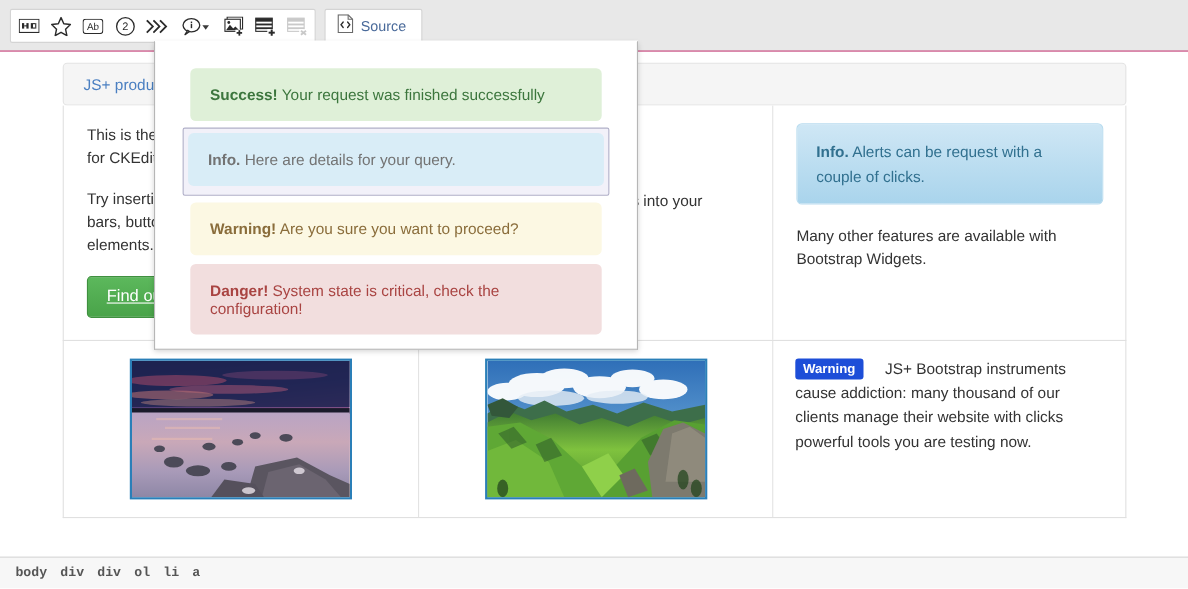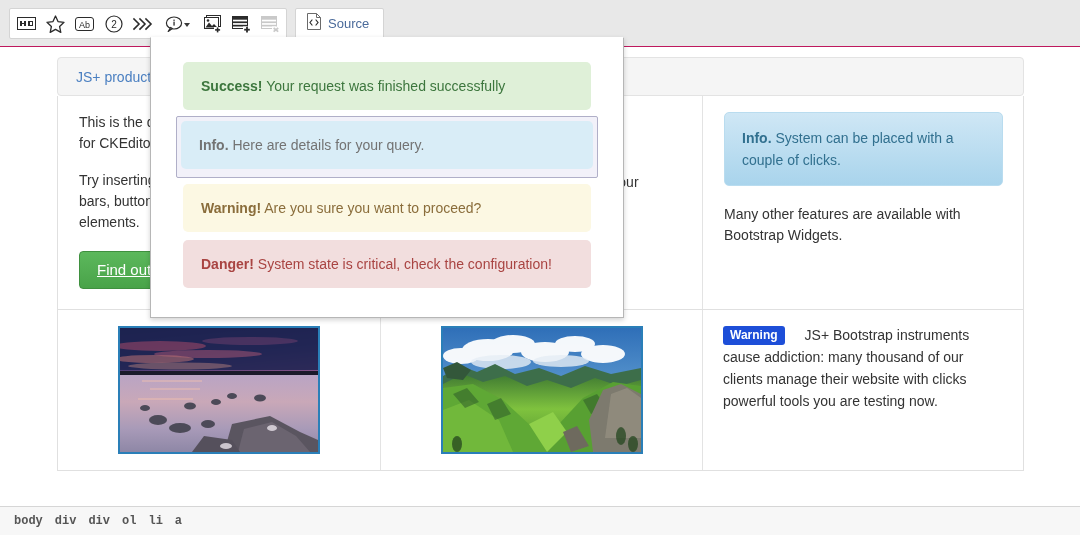--- a/index.html
+++ b/index.html
@@ -188,22 +188,22 @@
     vertical-align: 1px;
     margin-right: 20px;
   }
   .cell-txt-body {
     font-size: 14px; line-height: 22px; color: #333333;
   }
 
   
   .dropdown {
     position: absolute;
-    left: 150px; top: 37px;
-    width: 474px; height: 281px;
+    left: 140px; top: 37px;
+    width: 440px; height: 281px;
     background: #ffffff;
     border: 1px solid #b6b6b6;
     border-top: 1px solid #ffffff;
     box-shadow: 0 2px 5px rgba(0,0,0,0.18);
     z-index: 50;
     padding: 22px 30px 0 30px;
   }
   .dd-item {
     border-radius: 5px;
     padding: 16px 18px;
@@ -411,21 +411,21 @@
                 <rect x="17.2" y="10" width="5.6" height="5" rx="1" fill="#ffffff"></rect>
               </svg>
             </span>
           </div>
           <p class="ptext">Insert Bootstrap components into your content with the ease.</p>
         </div>
 
         <div class="col col-c">
           <div class="alert alert-info-grad">
             <b>Info.</b>
-            <span>System can be placed with a couple of clicks.</span>
+            <span>Alerts can be request with a couple of clicks.</span>
           </div>
           <p class="ptext">Many other features are available with Bootstrap Widgets.</p>
         </div>
 
       </div>
 
       <div class="panel2">
 
         <div class="cell-img a">
           <span class="thumb">

